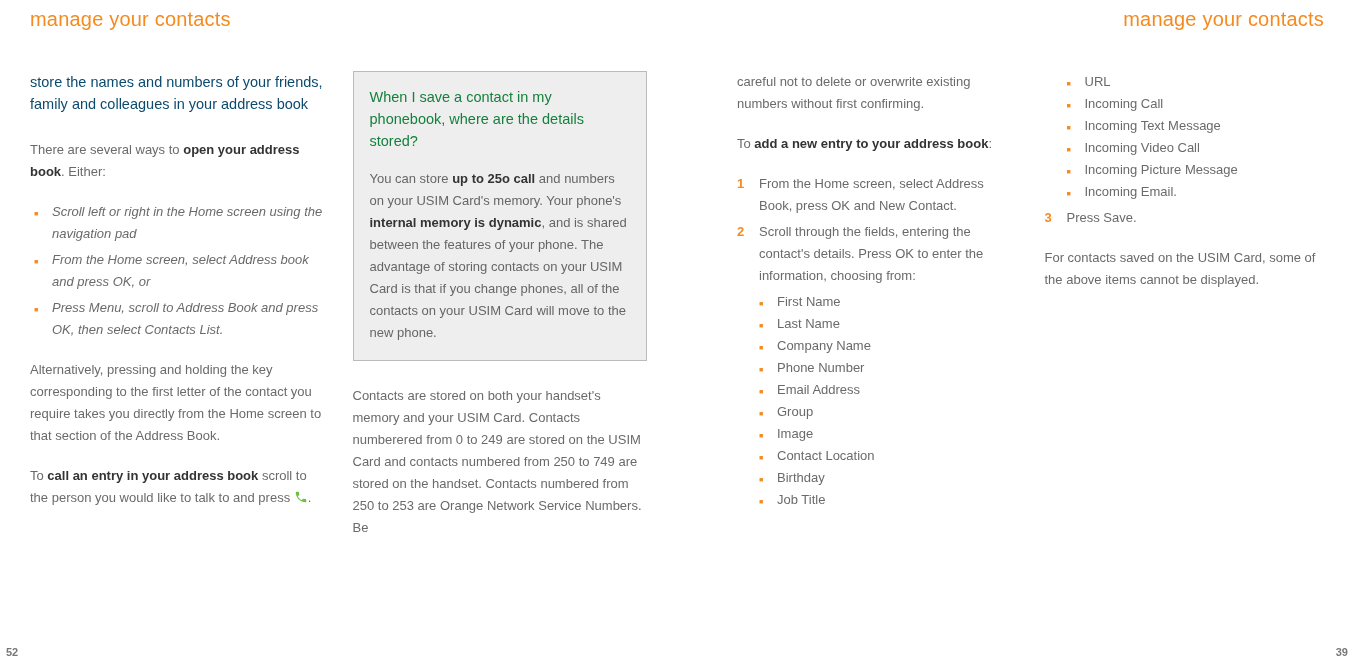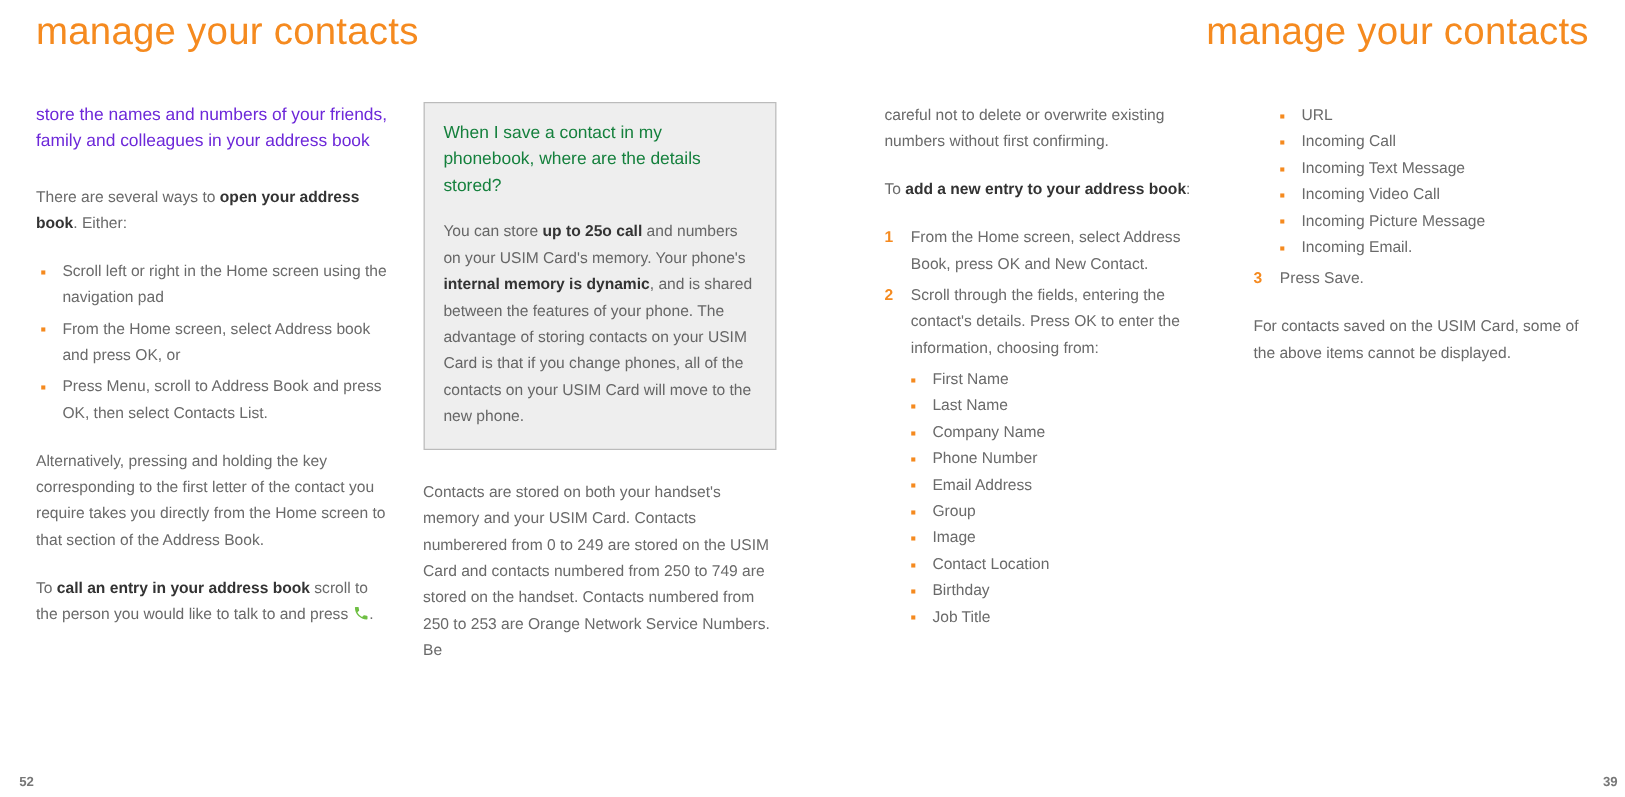--- a/index.html
+++ b/index.html
@@ -23,36 +23,36 @@
     box-sizing: border-box;
     position: relative;
     padding: 8px 30px 0 30px;
     display: flex;
     flex-direction: column;
   }
   .spread-right { padding-left: 60px; }
   h1.page-title {
     color: #f58a1f;
     font-weight: 300;
-    font-size: 32px;
+    font-size: 20px;
     margin: 0 0 40px 0;
     letter-spacing: 0.2px;
   }
   .spread-right h1.page-title { text-align: right; }
   .cols {
     display: flex;
     gap: 28px;
     flex: 1;
   }
   .col { flex: 1; font-size: 13px; line-height: 22px; color: #6a6a6a; }
-  .intro { color: #6d28d9; font-size: 14.5px; line-height: 22px; margin-bottom: 24px; }
+  .intro { color: #0c4a6e; font-size: 14.5px; line-height: 22px; margin-bottom: 24px; }
   p { margin: 0 0 18px 0; }
   b, strong { color: #333; font-weight: 700; }
   ul { margin: 0 0 18px 0; padding: 0; list-style: none; }
-  ul.bul li { position: relative; padding-left: 22px; margin-bottom: 4px; }
+  ul.bul li { position: relative; padding-left: 22px; margin-bottom: 4px; font-style: italic; }
   ul.bul li::before {
     content: "■";
     color: #f58a1f;
     font-size: 7px;
     position: absolute;
     left: 4px;
     top: 2px;
   }
   ul.sub li { position: relative; padding-left: 18px; margin-bottom: 0; }
   ul.sub li::before {
@@ -79,21 +79,21 @@
     width: 14px; height: 14px;
     vertical-align: -2px;
   }
   .footer-num {
     position: absolute;
     bottom: 6px;
     font-size: 11px;
     color: #777;
     font-weight: 700;
   }
-  .footer-left { left: 16px; }
+  .footer-left { left: 6px; }
   .footer-right { right: 6px; }
 </style>
 </head>
 <body>
 
 <div class="page">
 
   <div class="spread">
     <h1 class="page-title">manage your contacts</h1>
     <div class="cols">

